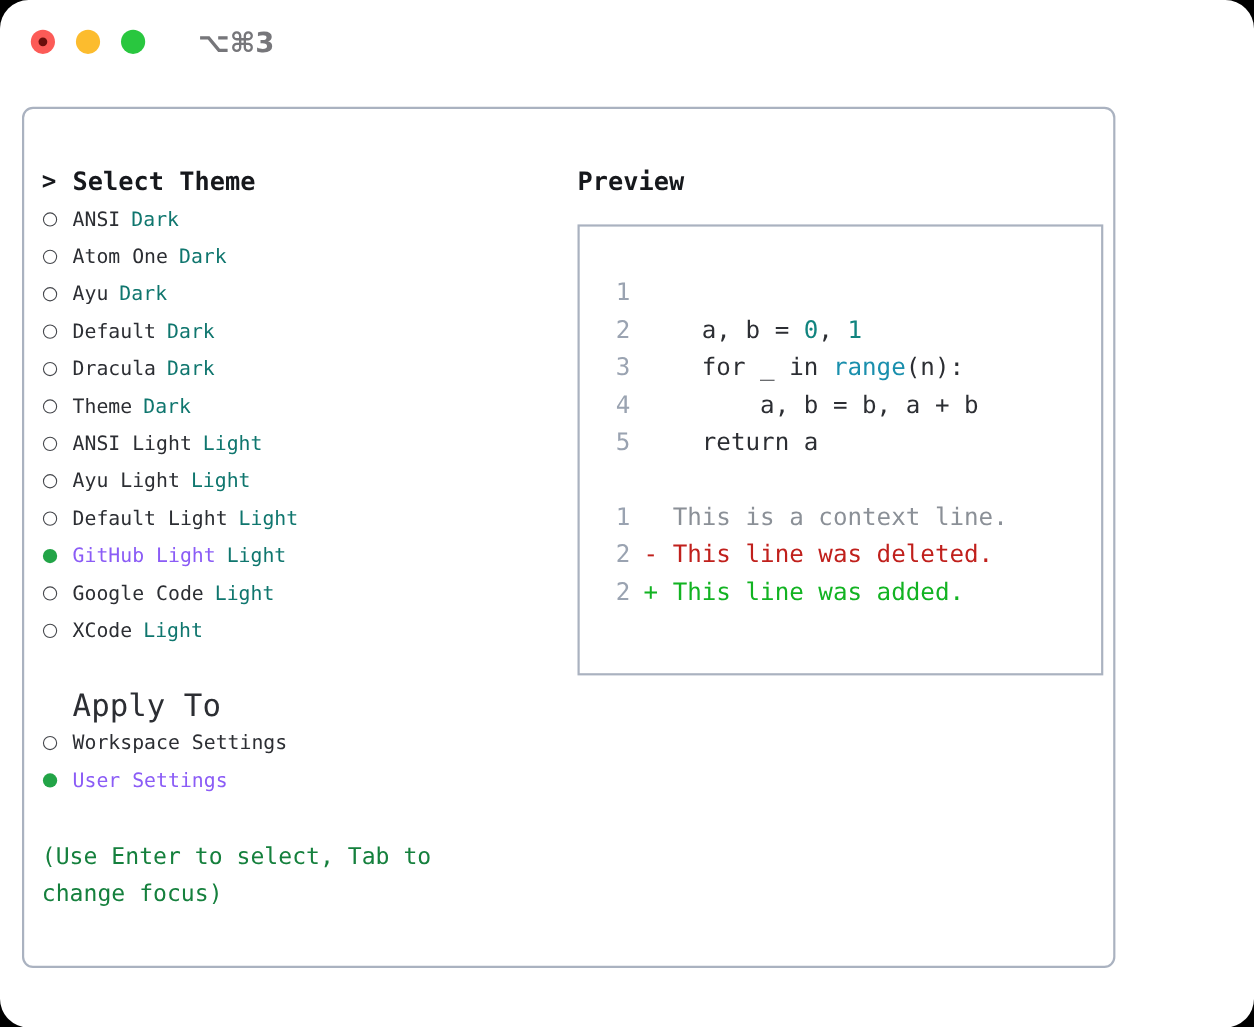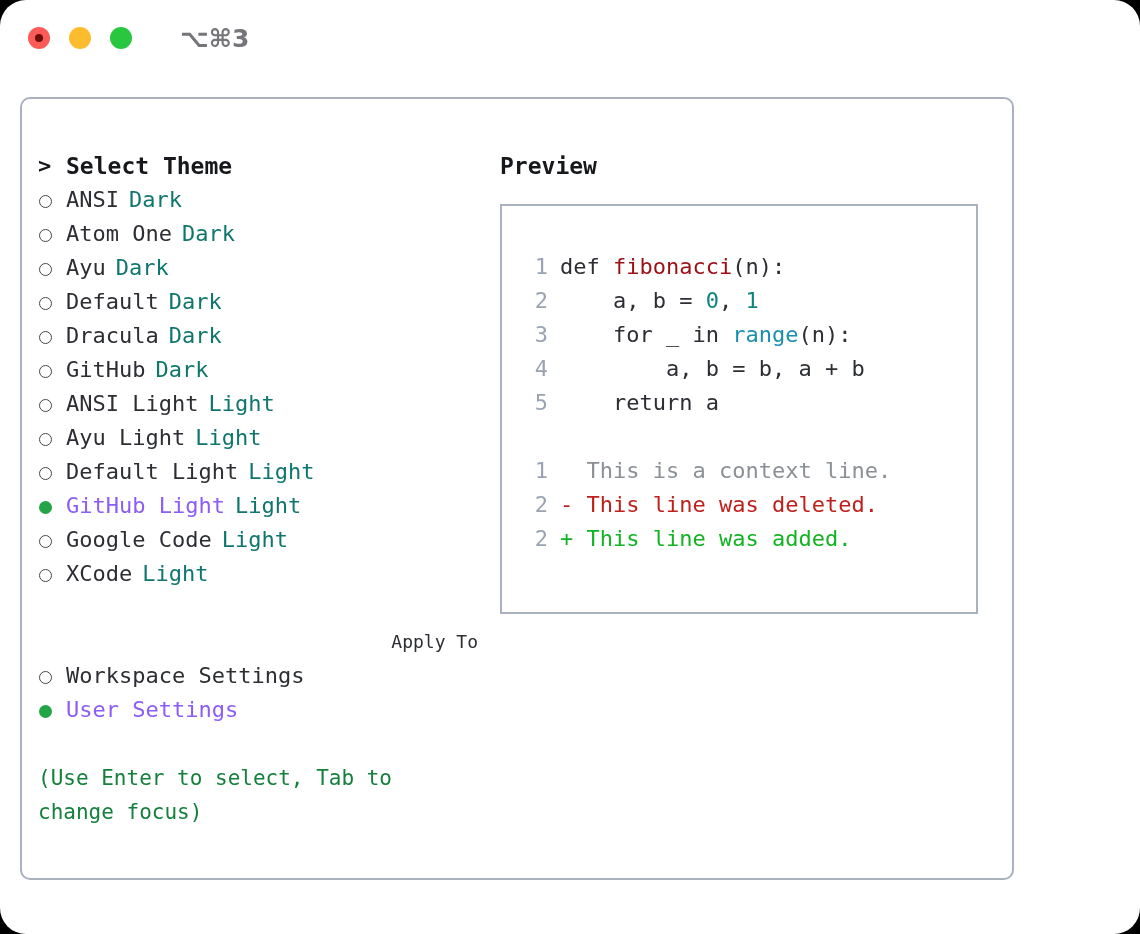--- a/index.html
+++ b/index.html
@@ -98,21 +98,21 @@
   .left-col {
     position: absolute;
     left: 16px;
     top: 50px;
     width: 440px;
   }
   .row {
     height: 34px;
     display: flex;
     align-items: center;
-    font-size: 22px;
+    font-size: 18px;
     white-space: pre;
     line-height: 34px;
   }
   .marker {
     display: inline-block;
     width: 28px;
     flex: 0 0 28px;
     text-align: left;
     font-size: 22px;
     color: #25272b;
@@ -149,42 +149,41 @@
     color: #8b5cf6;
     text-align: center;
   }
   .variant {
     color: #0f766e;
     margin-left: 10px;
   }
   .spacer-row { height: 34px; }
 
   .apply-header {
-    font-size: 18px;
+    font-size: 28px;
     color: #2c2e33;
     height: 34px;
     line-height: 34px;
     padding-left: 28px;
     white-space: pre;
-    text-align: right;
   }
 
   .help-text {
     margin-top: 34px;
     font-size: 21px;
     color: #15803d;
     line-height: 34px;
     width: 400px;
     white-space: pre-wrap;
   }
 
   
   .right-col {
     position: absolute;
-    left: 478px;
+    left: 503px;
     top: 50px;
     width: 500px;
   }
   .preview-title {
     font-size: 23px;
     font-weight: bold;
     color: #16181c;
     height: 34px;
     line-height: 34px;
   }
@@ -246,21 +245,21 @@
           <span class="marker">&gt;</span>
           <span>Select Theme</span>
         </div>
 
         <div id="theme-items">
             <div class="row"><span class="marker"><span class="bullet-ring"></span></span><span class="label">ANSI</span><span class="variant">Dark</span></div>
             <div class="row"><span class="marker"><span class="bullet-ring"></span></span><span class="label">Atom One</span><span class="variant">Dark</span></div>
             <div class="row"><span class="marker"><span class="bullet-ring"></span></span><span class="label">Ayu</span><span class="variant">Dark</span></div>
             <div class="row"><span class="marker"><span class="bullet-ring"></span></span><span class="label">Default</span><span class="variant">Dark</span></div>
             <div class="row"><span class="marker"><span class="bullet-ring"></span></span><span class="label">Dracula</span><span class="variant">Dark</span></div>
-            <div class="row"><span class="marker"><span class="bullet-ring"></span></span><span class="label">GitHub</span><span class="variant">Dark</span></div>
+            <div class="row"><span class="marker"><span class="bullet-ring"></span></span><span class="label">Theme</span><span class="variant">Dark</span></div>
             <div class="row"><span class="marker"><span class="bullet-ring"></span></span><span class="label">ANSI Light</span><span class="variant">Light</span></div>
             <div class="row"><span class="marker"><span class="bullet-ring"></span></span><span class="label">Ayu Light</span><span class="variant">Light</span></div>
             <div class="row"><span class="marker"><span class="bullet-ring"></span></span><span class="label">Default Light</span><span class="variant">Light</span></div>
             <div class="row"><span class="marker"><span class="bullet-dot"></span></span><span class="label selected">GitHub Light</span><span class="variant">Light</span></div>
             <div class="row"><span class="marker"><span class="bullet-ring"></span></span><span class="label">Google Code</span><span class="variant">Light</span></div>
             <div class="row"><span class="marker"><span class="bullet-ring"></span></span><span class="label">XCode</span><span class="variant">Light</span></div>
           </div>
 
         <div class="spacer-row"></div>
 
@@ -272,21 +271,21 @@
           </div>
 
         <div class="help-text">(Use Enter to select, Tab to change focus)</div>
       </div>
 
       <div class="right-col">
         <div class="preview-title">Preview</div>
 
         <div class="preview-box">
           <div id="code-block">
-              <div class="code-line"><span class="lineno">1</span><span><span class="code-text">def </span><span class="tok-fn">fibonacci</span><span class="code-text">(n):</span></span></div>
+              <div class="code-line"><span class="lineno">1</span></div>
               <div class="code-line"><span class="lineno">2</span><span><span class="code-text">    a, b = </span><span class="tok-num">0</span><span class="code-text">, </span><span class="tok-num">1</span></span></div>
               <div class="code-line"><span class="lineno">3</span><span><span class="code-text">    for _ in </span><span class="tok-call">range</span><span class="code-text">(n):</span></span></div>
               <div class="code-line"><span class="lineno">4</span><span><span class="code-text">        a, b = b, a + b</span></span></div>
               <div class="code-line"><span class="lineno">5</span><span><span class="code-text">    return a</span></span></div>
             </div>
           <div class="gap-line"></div>
           <div id="diff-block">
               <div class="code-line"><span class="lineno">1</span><span class="diff-ctx">  This is a context line.</span></div>
               <div class="code-line"><span class="lineno">2</span><span class="diff-del">- This line was deleted.</span></div>
               <div class="code-line"><span class="lineno">2</span><span class="diff-add">+ This line was added.</span></div>

